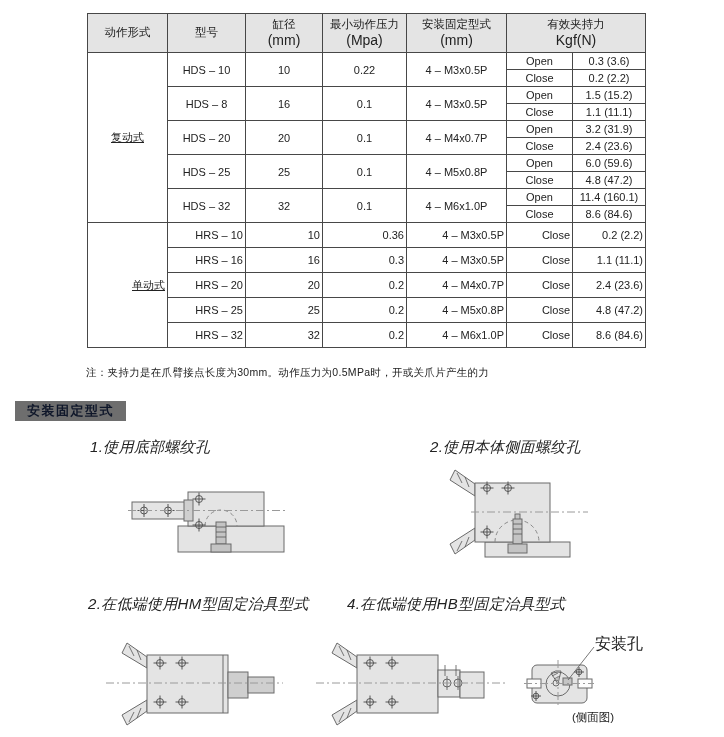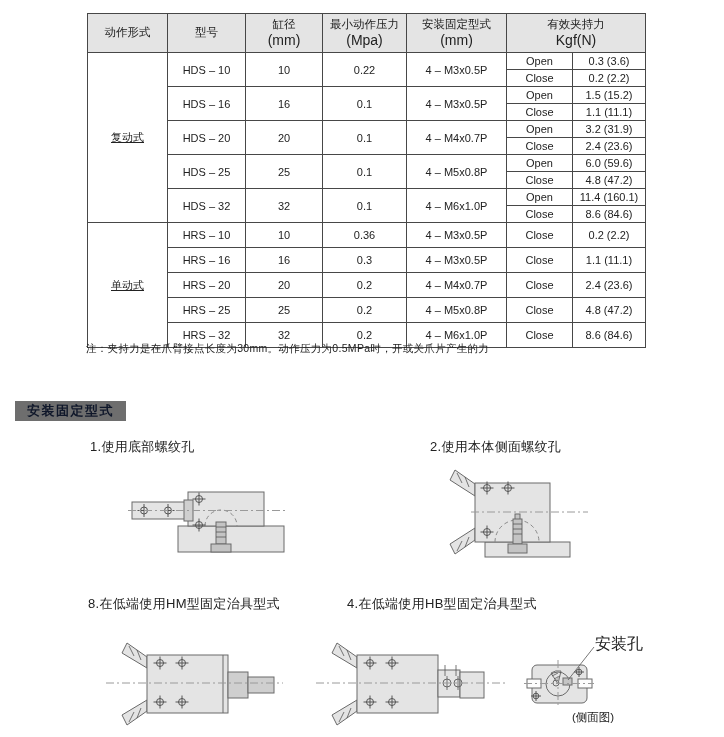--- a/index.html
+++ b/index.html
@@ -19,35 +19,35 @@
     border:1px solid #474747; text-align:center; vertical-align:middle;
     color:#222; padding:0 2px; overflow:hidden; white-space:nowrap;
   }
   table.spec thead th {
     background:#e4e4e4; font-weight:normal; font-size:11.5px;
     height:39px; line-height:1.2;
   }
   table.spec thead th .unit { font-size:14px; }
   table.spec td { font-size:11px; background:#fff; }
   table.spec tr.sub td { height:17px; }
-  table.spec tr.single td { height:25px; }
+  table.spec tr.single td { height:25px;text-align:right; }
   td[data-name="cell-action-type"] { font-size:11.5px;text-decoration:underline; }
 
   
-  .note { left:86px; top:342px; font-size:10.5px; color:#222; letter-spacing:0.3px; }
+  .note { left:86px; top:366px; font-size:10.5px; color:#222; letter-spacing:0.3px; }
 
   
   .section-bar {
     left:15px; top:401px; height:20px; line-height:20px;
     background:#6e6e6e; color:#0f172a; font-weight:bold; font-size:13px;
     padding:0 12px; letter-spacing:1.5px;
   }
 
   
-  .fig-caption { font-size:13px; color:#222; letter-spacing:0.3px; }
+  .fig-caption { font-size:15px; color:#222; letter-spacing:0.3px;font-style:italic; }
 
   
   svg.fig { position:absolute; }
   .f  { fill:#e4e4e4; stroke:#6a6a6a; stroke-width:1; }
   .fd { fill:#cfcfcf; stroke:#6a6a6a; stroke-width:1; }
   .fb { fill:#c4c4c4; stroke:#6a6a6a; stroke-width:1; }
   .fw { fill:#fdfdfd; stroke:#6a6a6a; stroke-width:1; }
   .ln { stroke:#6a6a6a; stroke-width:1; fill:none; }
   .cl { stroke:#9a9a9a; stroke-width:1; stroke-dasharray:8 3 2 3; fill:none; }
   .dash { stroke:#8a8a8a; stroke-width:1; stroke-dasharray:4 3; fill:none; }
@@ -124,21 +124,21 @@
           <td data-name="cell-pressure" rowspan="2">0.22</td>
           <td data-name="cell-thread" rowspan="2">4 – M3x0.5P</td>
           <td data-name="cell-state">Open</td>
           <td data-name="cell-force">0.3 (3.6)</td>
         </tr>
         <tr class="sub" data-name="table-row">
           <td data-name="cell-state">Close</td>
           <td data-name="cell-force">0.2 (2.2)</td>
         </tr>
         <tr class="sub" data-name="table-row">
-          <td data-name="cell-model" rowspan="2">HDS – 16</td>
+          <td data-name="cell-model" rowspan="2">HDS – 8</td>
           <td data-name="cell-bore" rowspan="2">16</td>
           <td data-name="cell-pressure" rowspan="2">0.1</td>
           <td data-name="cell-thread" rowspan="2">4 – M3x0.5P</td>
           <td data-name="cell-state">Open</td>
           <td data-name="cell-force">1.5 (15.2)</td>
         </tr>
         <tr class="sub" data-name="table-row">
           <td data-name="cell-state">Close</td>
           <td data-name="cell-force">1.1 (11.1)</td>
         </tr>
@@ -221,21 +221,21 @@
         </tr>
       </tbody>
   </table>
 
   <div class="abs note" data-name="table-note">注：夹持力是在爪臂接点长度为30mm。动作压力为0.5MPa时，开或关爪片产生的力</div>
 
   <div class="abs section-bar" data-name="section-title-bar">安装固定型式</div>
 
   <div class="abs fig-caption" style="left:90px;top:438px" data-name="figure1-caption">1.使用底部螺纹孔</div>
   <div class="abs fig-caption" style="left:430px;top:438px" data-name="figure2-caption">2.使用本体侧面螺纹孔</div>
-  <div class="abs fig-caption" style="left:88px;top:595px" data-name="figure3-caption">8.在低端使用HM型固定治具型式</div>
+  <div class="abs fig-caption" style="left:88px;top:595px" data-name="figure3-caption">2.在低端使用HM型固定治具型式</div>
   <div class="abs fig-caption" style="left:347px;top:595px" data-name="figure4-caption">4.在低端使用HB型固定治具型式</div>
 
   <svg class="fig" style="left:128px;top:466px" width="185" height="112" viewBox="0 0 185 112" data-name="figure-bottom-mount-drawing">
     <rect x="50" y="60" width="106" height="26" class="f" data-name="base-block"></rect>
     <rect x="60" y="26" width="76" height="34" class="f" data-name="gripper-body"></rect>
     <rect x="4" y="36" width="54" height="17" class="f" data-name="rod-plate"></rect>
     <rect x="56" y="34" width="9" height="21" class="fd" data-name="coupler"></rect>
     <path d="M 77 60 A 16 16 0 0 1 109 60" class="dash" data-name="bolt-arc"></path>
     <g data-name="bolt-icon">
       <rect x="88" y="56" width="10" height="22" class="fb"></rect>

